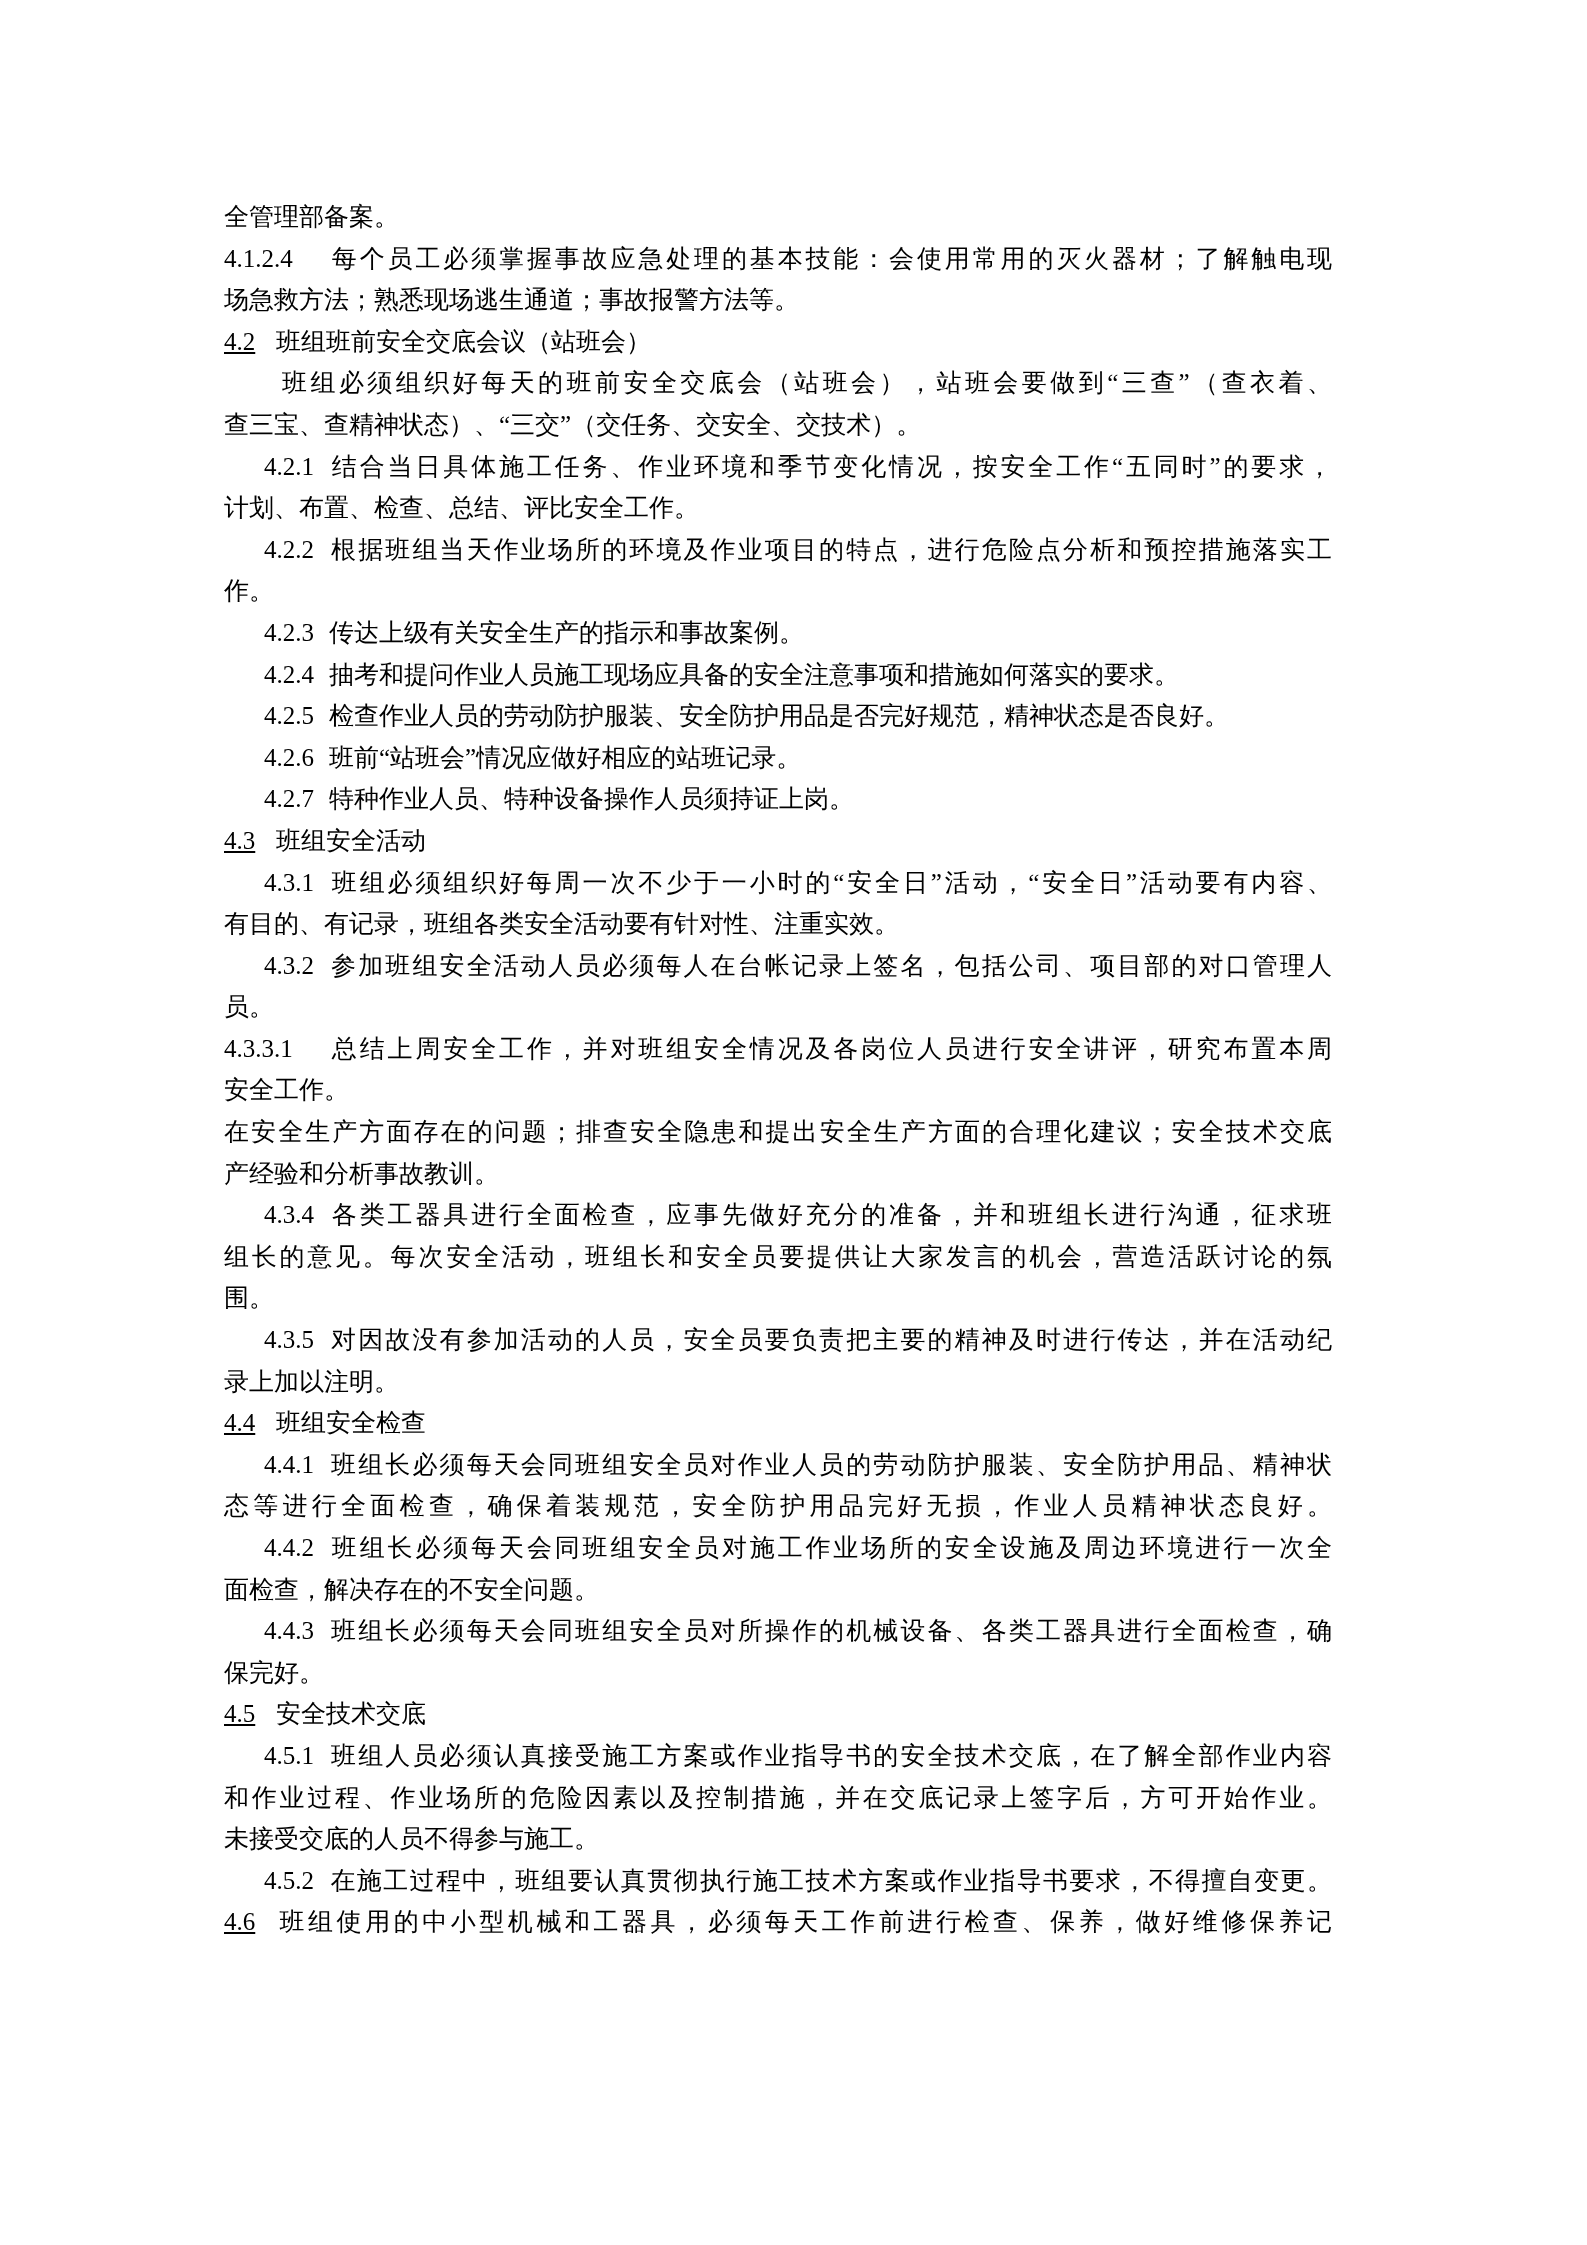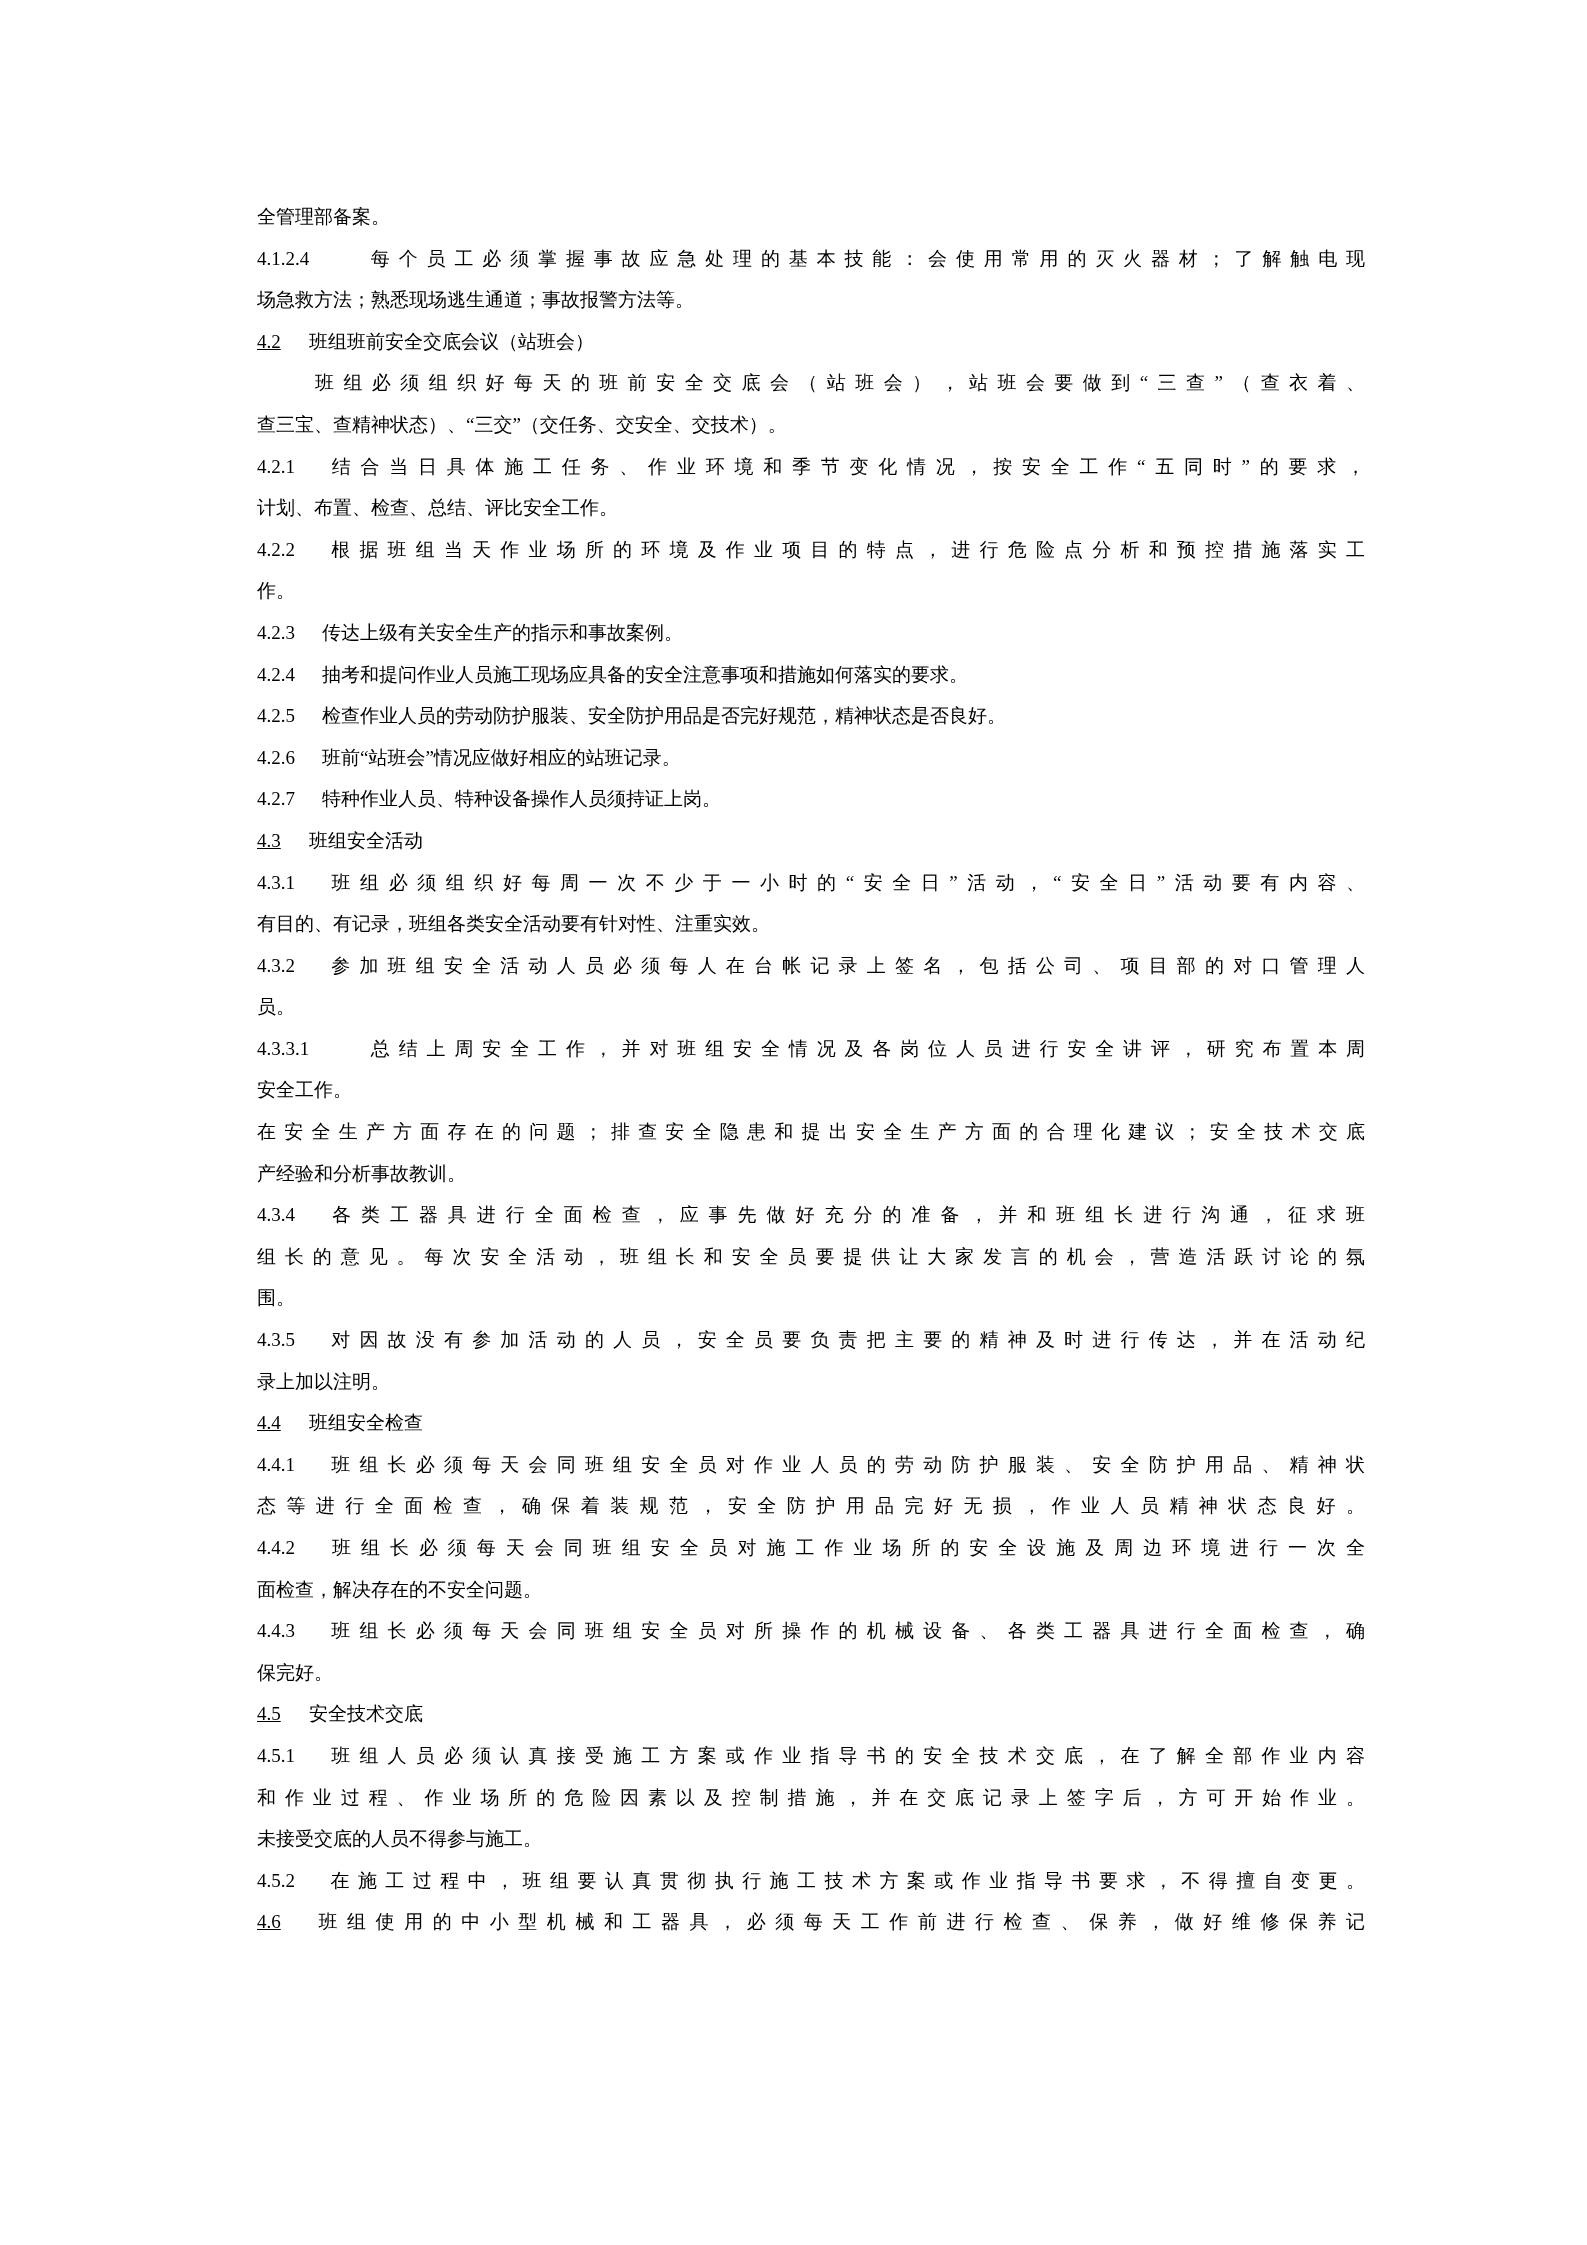--- a/index.html
+++ b/index.html
@@ -16,25 +16,25 @@
     .page {
       position: absolute;
       left: 0;
       top: 0;
       width: 1587px;
       height: 2245px;
       background: #ffffff;
     }
     .text-block {
       position: absolute;
-      left: 257px;
+      left: 224px;
       top: 196px;
       width: 1108px;
       font-family: "Liberation Serif", "DejaVu Serif", serif;
-      font-size: 19px;
+      font-size: 25px;
       color: #000000;
     }
     .line {
       height: 41.6px;
       line-height: 41.6px;
       white-space: nowrap;
       overflow: visible;
       text-align: justify;
       text-align-last: justify;
     }
@@ -46,20 +46,21 @@
     }
     .num {
       display: inline-block;
     }
     .num.tiny {
       width: 52px;
       text-decoration: underline;
     }
     .num.five {
       width: 65px;
+      margin-left: 40px;
     }
     .num.seven {
       width: 105px;
     }
   </style>
 </head>
 <body>
 
 <div class="page">
   <div class="text-block" id="text-block">

